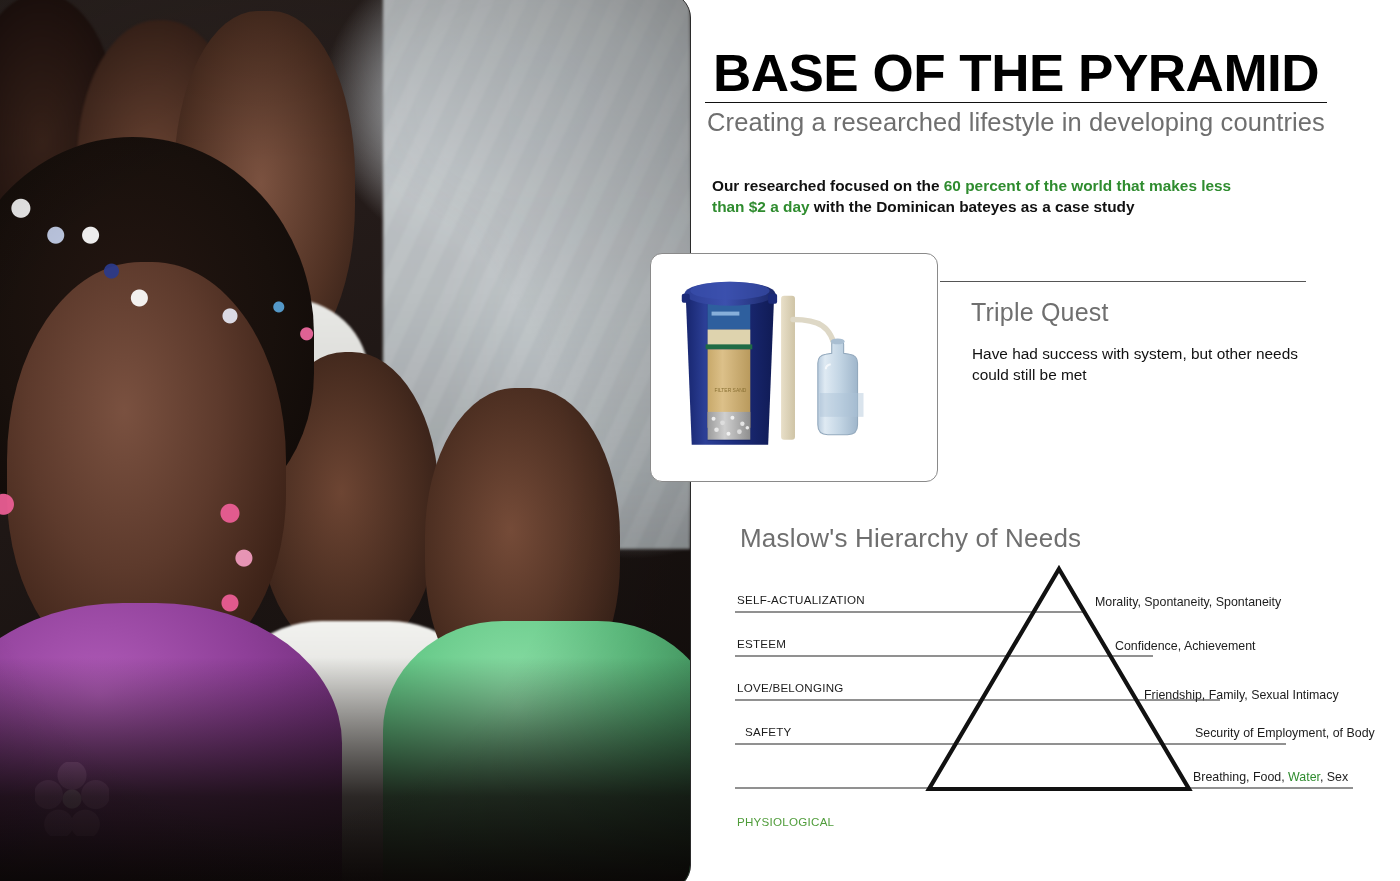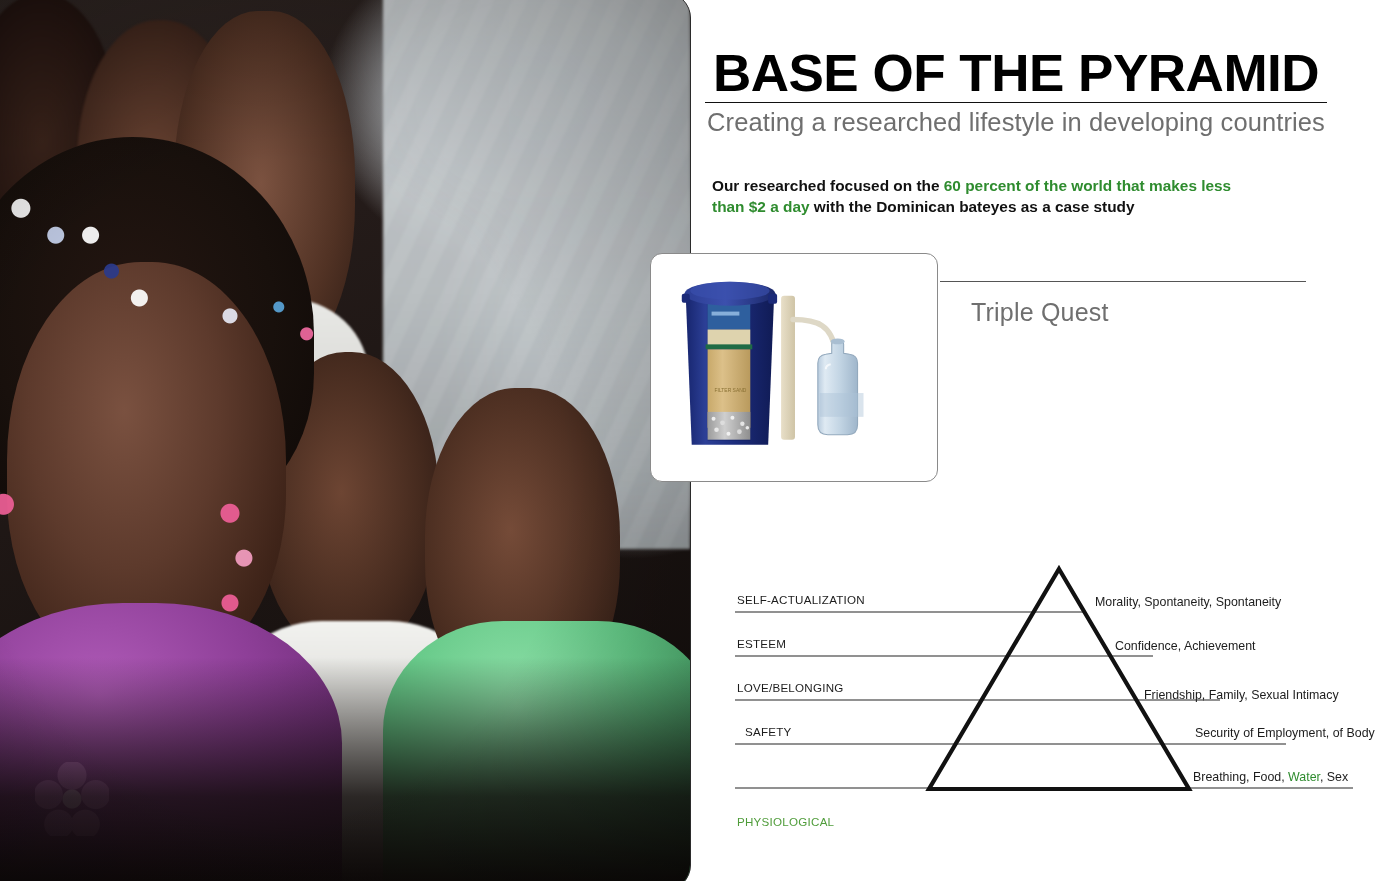--- a/index.html
+++ b/index.html
@@ -394,22 +394,24 @@
       <path d="M168 110 q0 -8 8 -9 l6 -1 l0 -9 q0 -4 6 -4 q6 0 6 4 l0 9 l6 1 q8 1 8 9 l0 62 q0 10 -10 10 l-20 0 q-10 0 -10 -10 z" fill="url(#jugG)" stroke="#93a9bd" stroke-width="1.1"></path>
       <rect x="170" y="140" width="44" height="24" fill="#aec3d6" opacity=".45"></rect>
       <ellipse cx="188" cy="88" rx="7" ry="3" fill="#a9bed1"></ellipse>
       <path d="M176 116 q0 -4 5 -5" stroke="#ffffff" stroke-width="2" fill="none" opacity=".7"></path>
     </svg>
   </div>
 
   <div id="tq-rule"></div>
   <div id="tq-heading">Triple Quest</div>
   <div id="tq-body">
-  </div>
-
+    <p>Have had success with system, but other needs could still be met</p>
+  </div>
+
+  <div id="maslow-heading">Maslow's Hierarchy of Needs</div>
 
   <div id="pyramid-area">
     <svg id="pyramid-svg" viewBox="0 0 660 245">
 
       <line x1="2" y1="52" x2="352" y2="52" stroke="#6d6d6d" stroke-width="1.6"></line>
       <line x1="2" y1="96" x2="420" y2="96" stroke="#6d6d6d" stroke-width="1.6"></line>
       <line x1="2" y1="140" x2="487" y2="140" stroke="#6d6d6d" stroke-width="1.6"></line>
       <line x1="2" y1="184" x2="553" y2="184" stroke="#6d6d6d" stroke-width="1.6"></line>
       <line x1="2" y1="228" x2="620" y2="228" stroke="#6d6d6d" stroke-width="1.6"></line>
 

